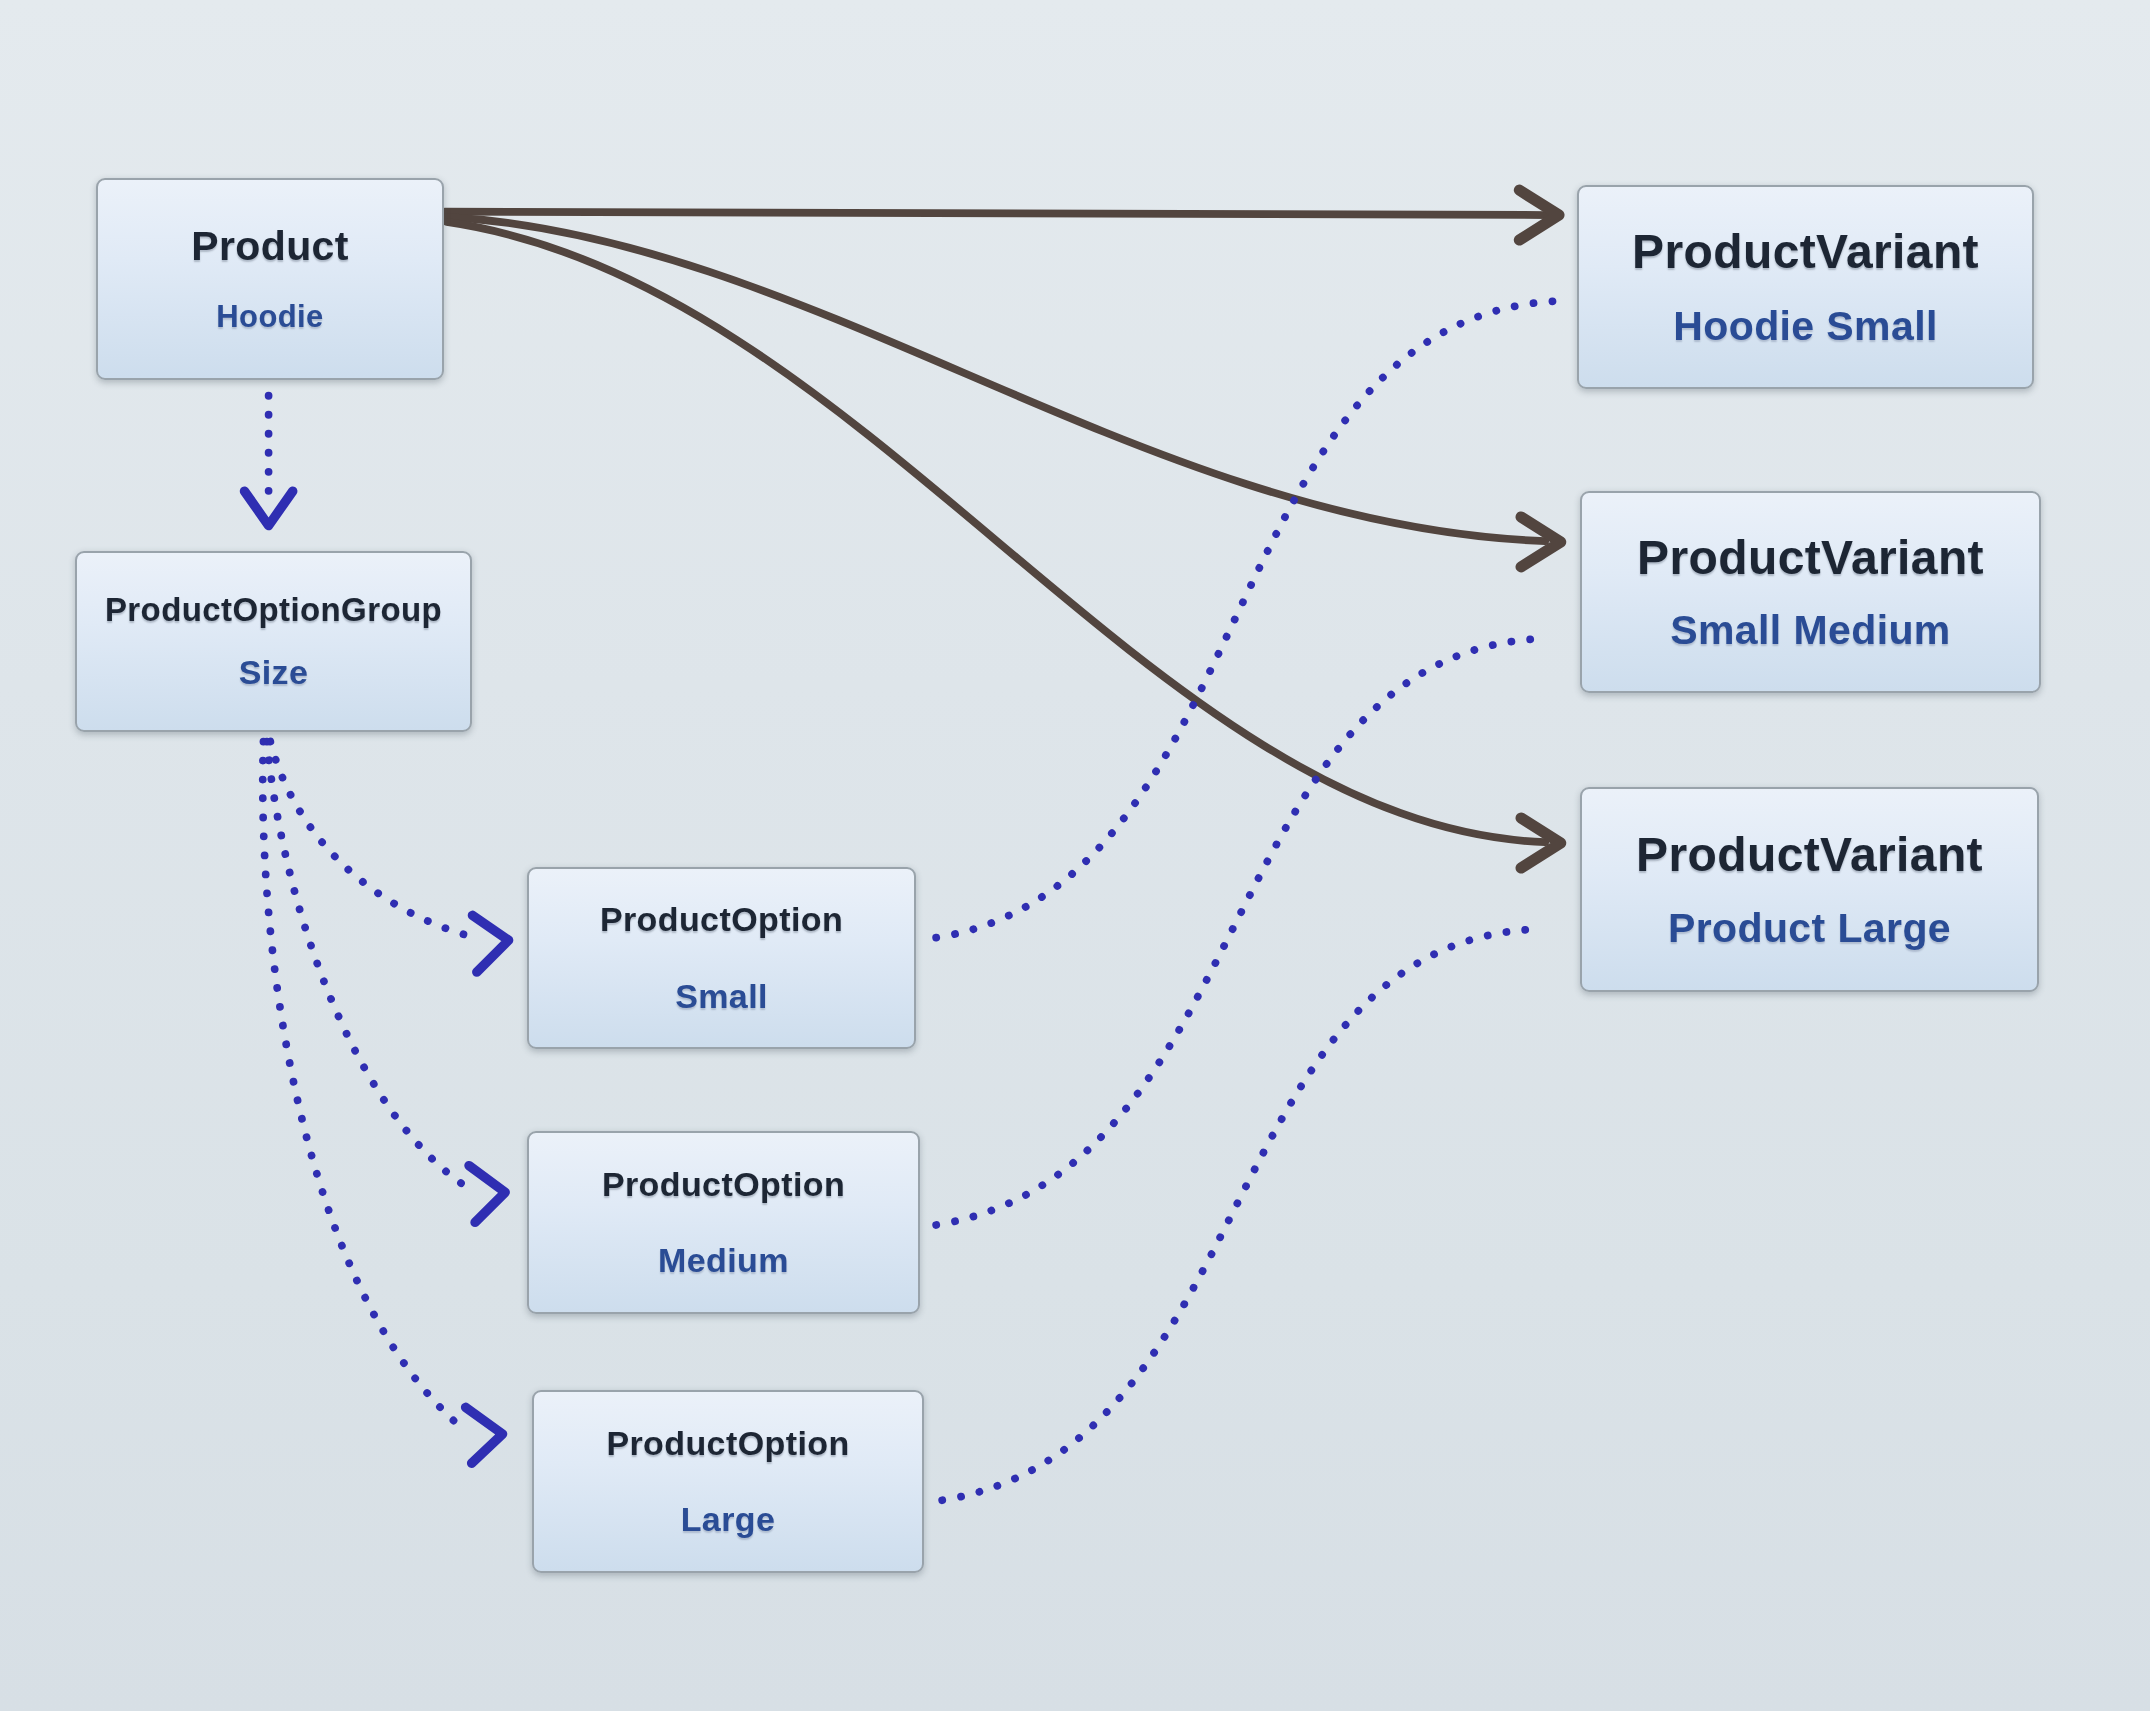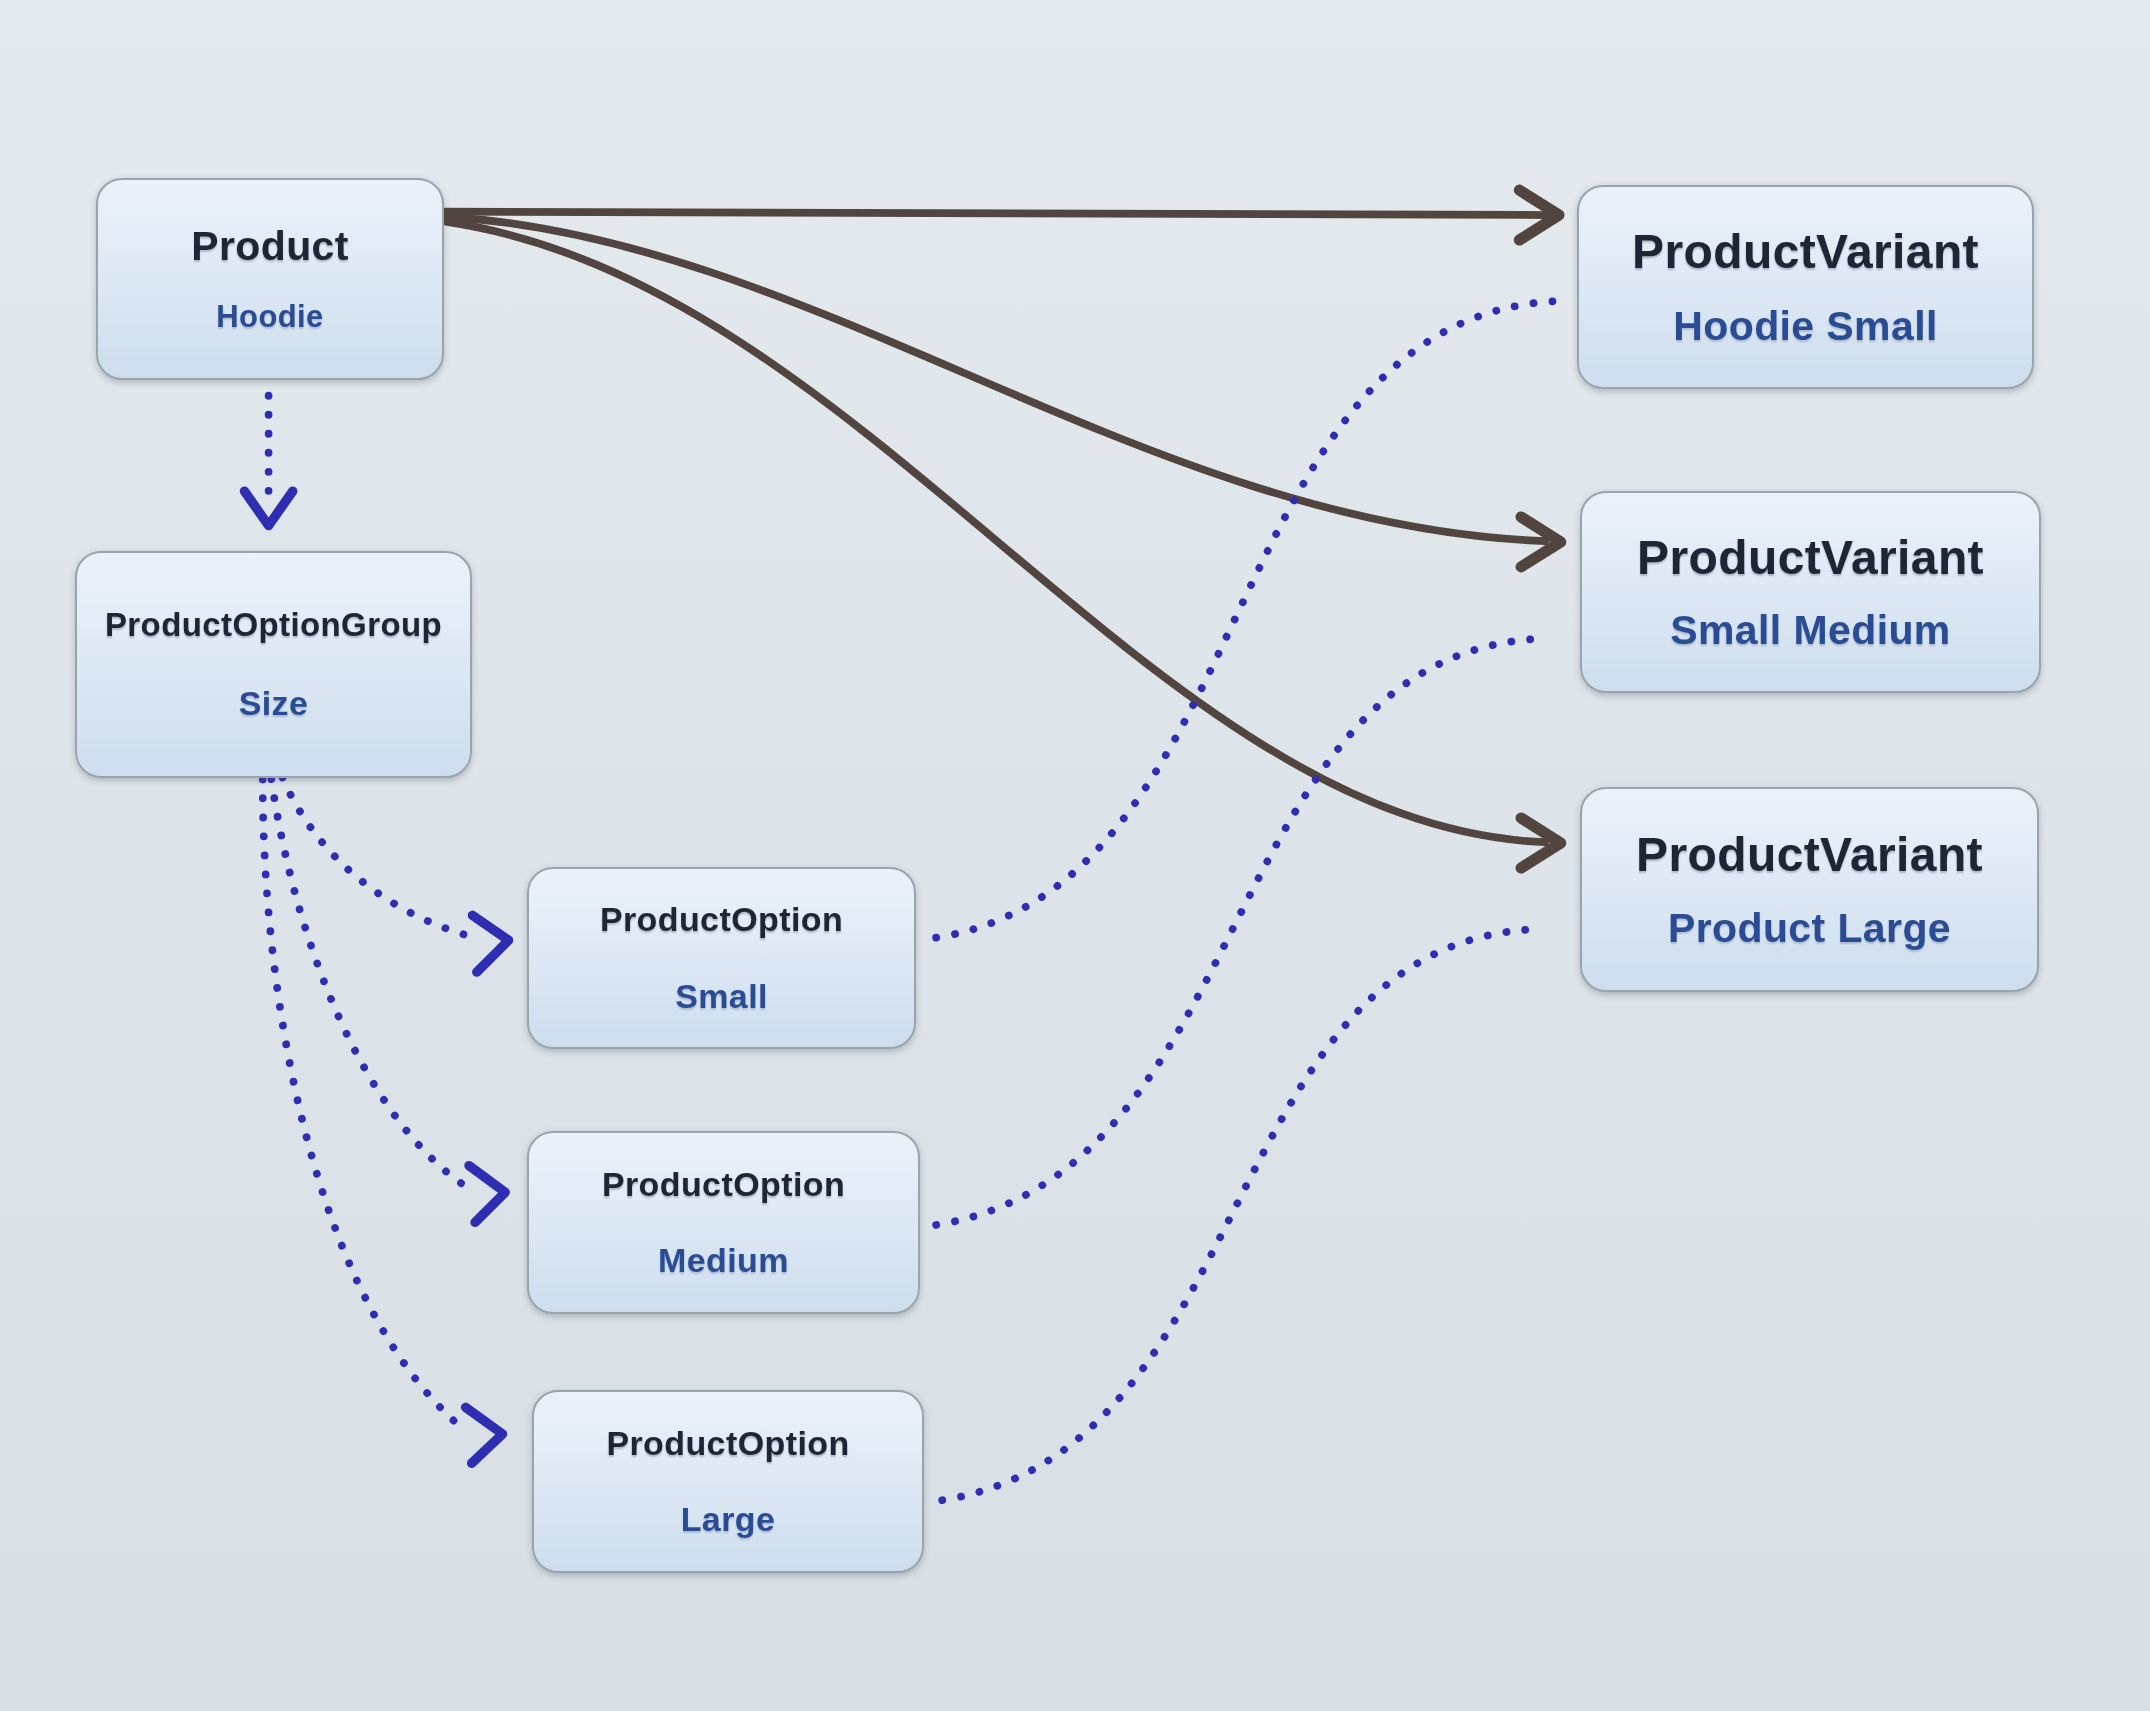--- a/index.html
+++ b/index.html
@@ -22,36 +22,36 @@
   .edge-dotted{fill:none;stroke-width:9;stroke-linecap:round;stroke-dasharray:0.1 22;}
   .edge-chevron{fill:none;stroke-width:11;stroke-linecap:round;stroke-linejoin:round;}
 
   .node{
     position:absolute;
     box-sizing:border-box;
     display:flex;flex-direction:column;
     justify-content:space-evenly;align-items:center;
     padding:13.8px 10.3px;
     border:2.6px solid #99a3ab;
-    border-radius:26px;
+    border-radius:9px;
     background:linear-gradient(180deg,#ebf1f9 0%,#e0eaf6 40%,#cddded 100%);
     box-shadow:0 2.6px 6px rgba(70,82,94,0.30);
   }
   .node-title{
     font-weight:bold;color:#1d2634;letter-spacing:0.4px;
     text-shadow:0 1.7px 1.7px rgba(25,35,55,0.25);
     white-space:nowrap;
   }
   .node-sub{
     font-weight:bold;color:#2a4c95;letter-spacing:0.4px;
     text-shadow:0 1.7px 1.7px rgba(25,35,75,0.20);
     white-space:nowrap;
   }
   .n-product{left:96px;top:178px;width:348px;height:202px;}
-  .n-og{left:75px;top:551px;width:397px;height:227px;}
+  .n-og{left:75px;top:551px;width:397px;height:181px;}
   .n-opt-s{left:527px;top:867px;width:389px;height:182px;}
   .n-opt-m{left:527px;top:1131px;width:393px;height:183px;}
   .n-opt-l{left:532px;top:1390px;width:392px;height:183px;}
   .n-var-s{left:1577px;top:185px;width:457px;height:204px;}
   .n-var-m{left:1580px;top:491px;width:461px;height:202px;}
   .n-var-l{left:1580px;top:787px;width:459px;height:205px;}
 
   .n-product .node-title{font-size:41px;}
   .n-product .node-sub{font-size:31px;}
   .n-og .node-title{font-size:33px;}

